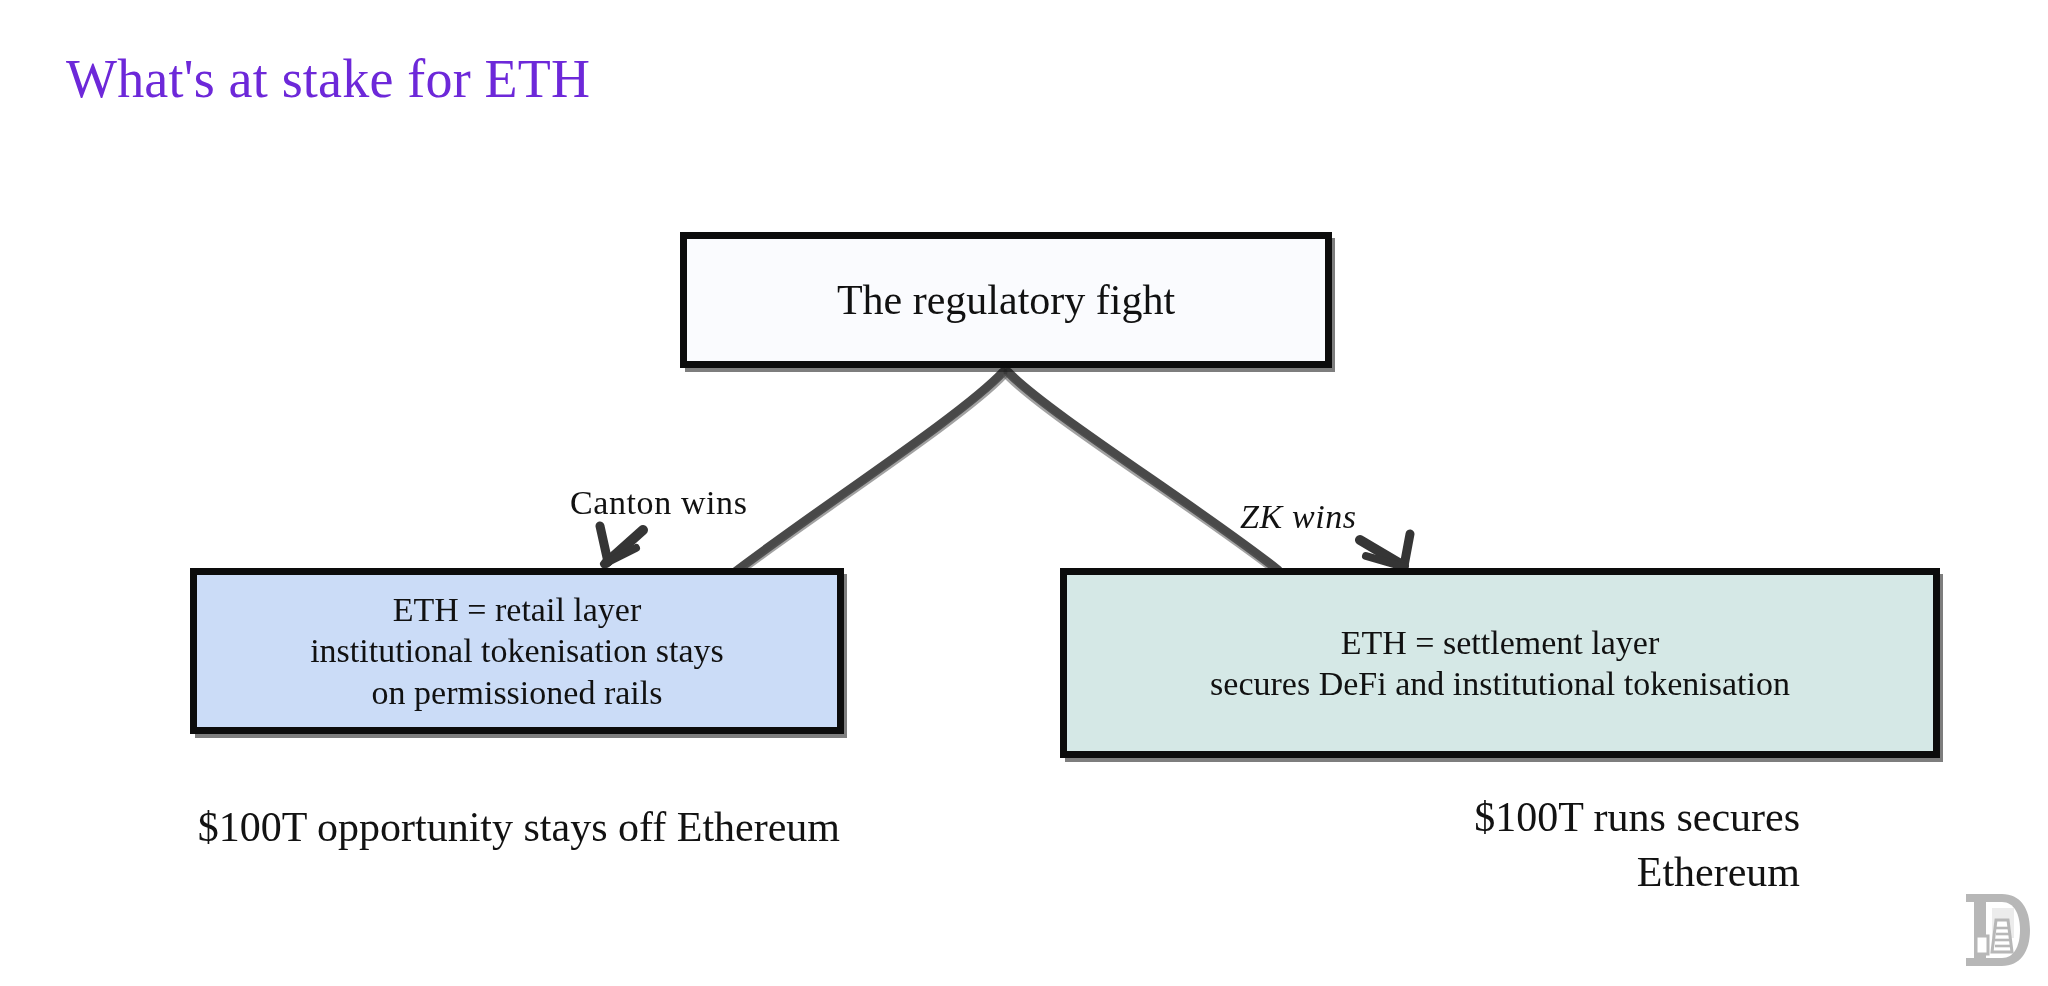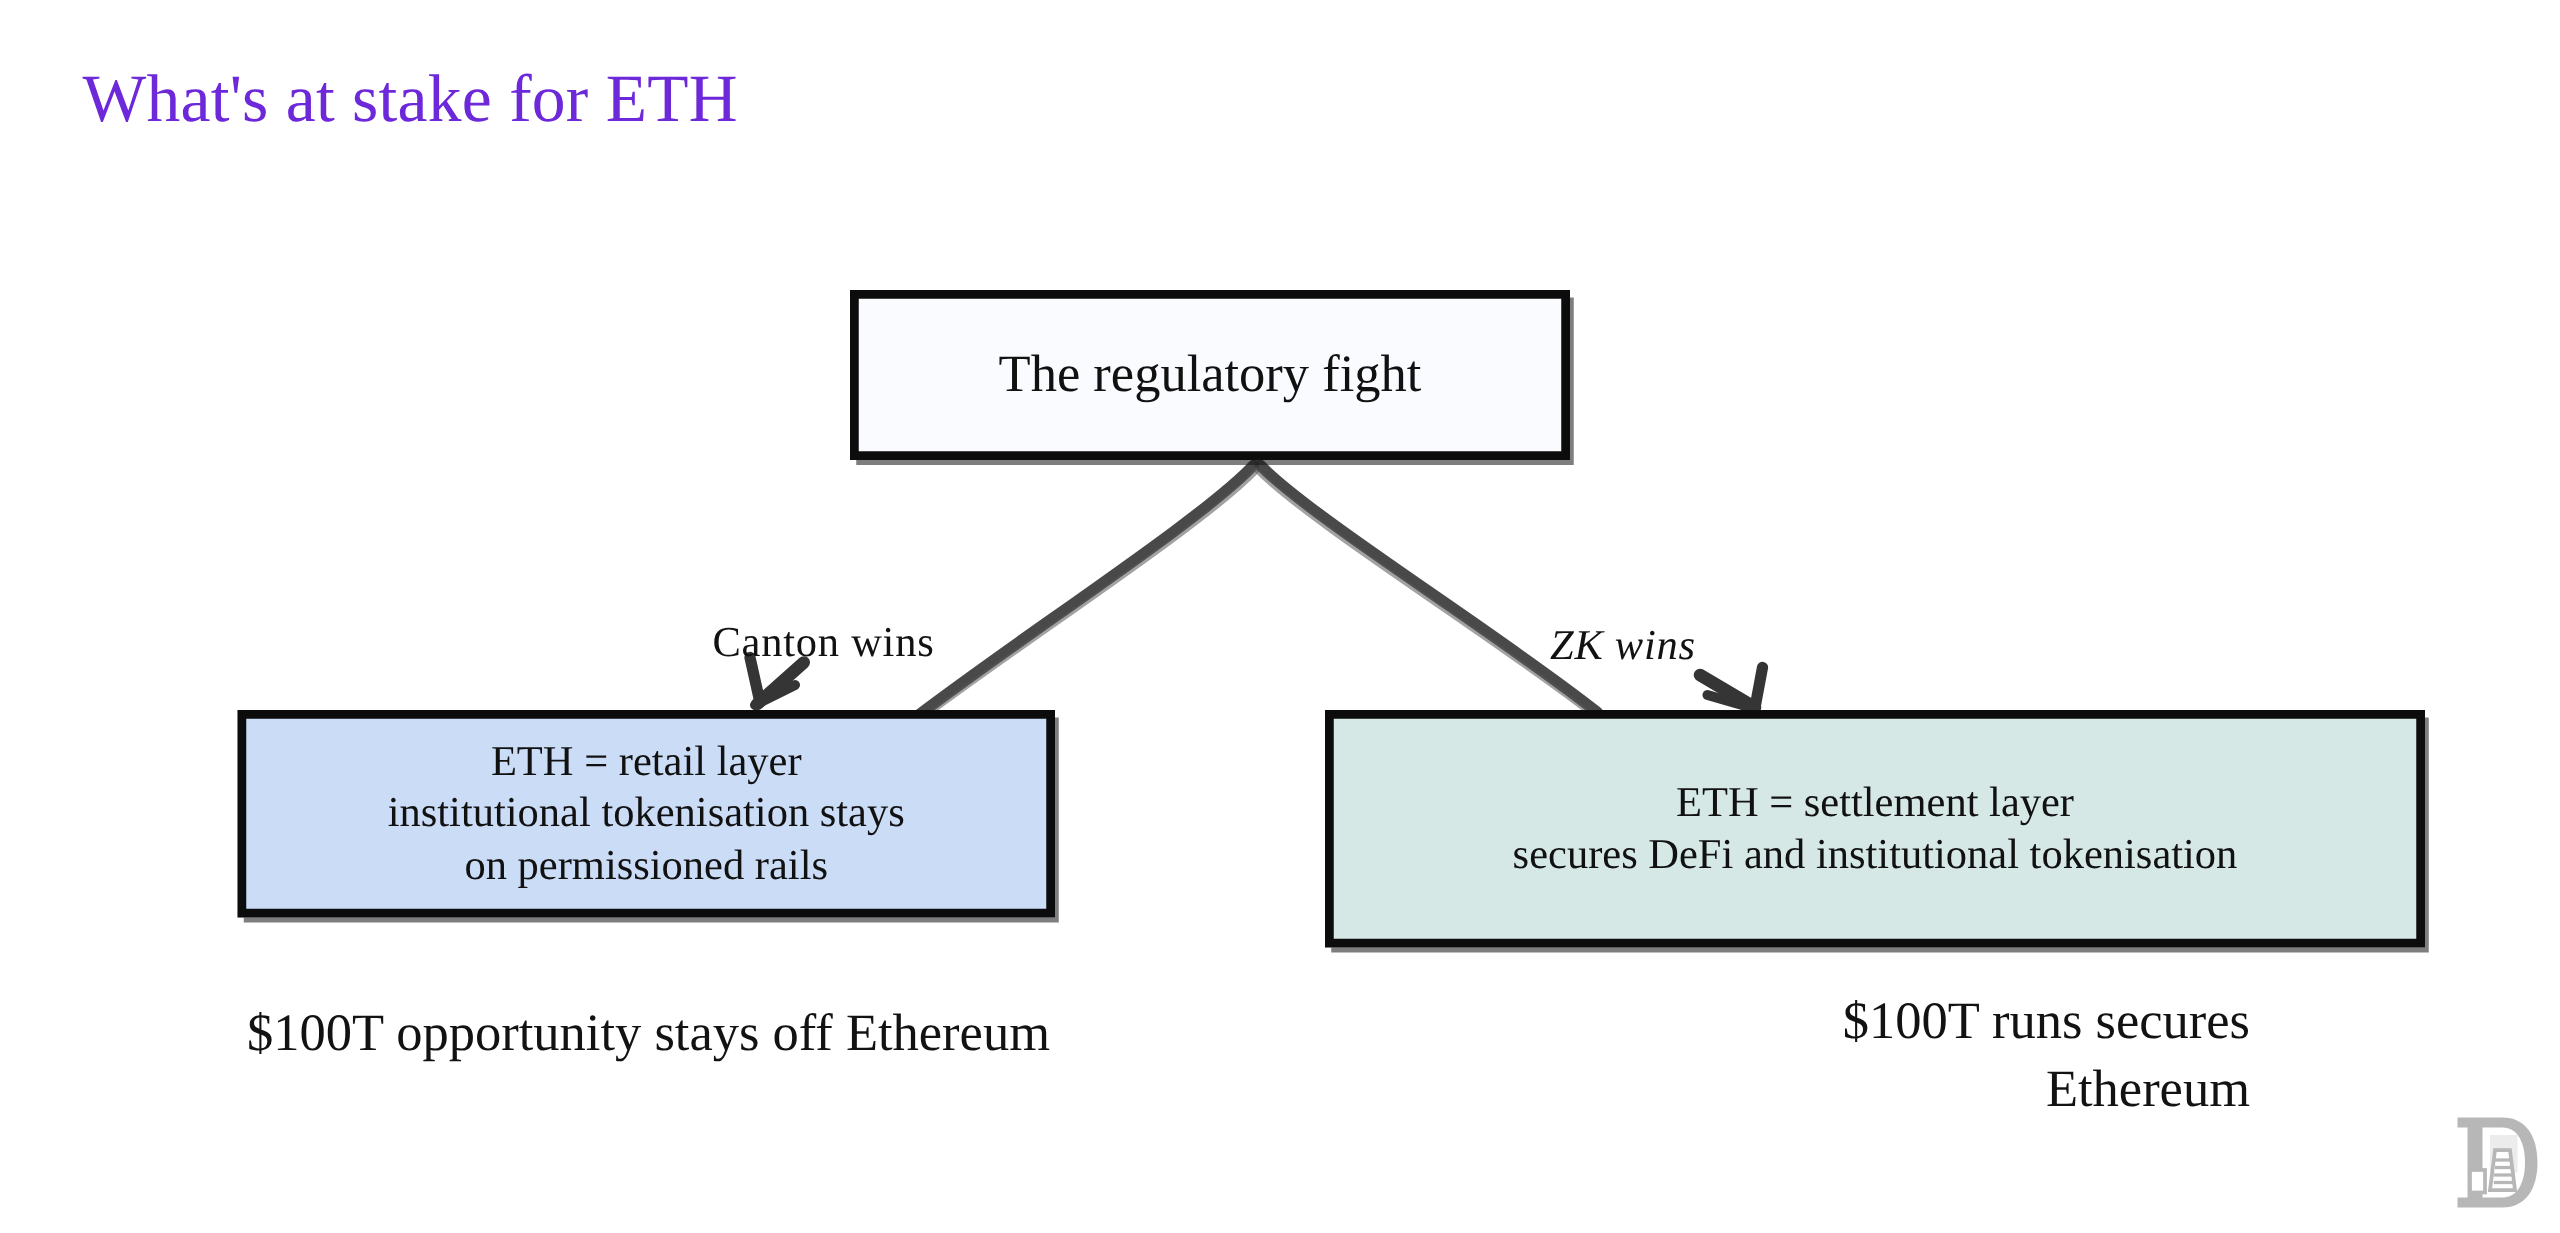--- a/index.html
+++ b/index.html
@@ -57,21 +57,21 @@
   }
   .node .line {
     display: block;
     white-space: nowrap;
   }
 
   
   #node-root {
     left: 680px;
     top: 232px;
-    width: 576px;
+    width: 652px;
     height: 136px;
     background: #fafbfe;
   }
   #node-root .line {
     font-size: 42px;
     line-height: 1.2;
   }
 
   
   #node-left {
@@ -101,21 +101,21 @@
 
   
   .edge-label {
     position: absolute;
     font-size: 34px;
     line-height: 1.1;
     color: #121212;
     white-space: nowrap;
     letter-spacing: 0.6px;
   }
-  #edge-label-left  { left: 570px;  top: 496px; font-family: Liberation Serif, serif; }
+  #edge-label-left  { left: 570px;  top: 484px; font-family: Liberation Serif, serif; }
   #edge-label-right { left: 1240px; top: 498px; font-style: italic; }
 
   
   .caption {
     position: absolute;
     font-size: 42px;
     line-height: 1.32;
     color: #121212;
     text-align: right;
   }

